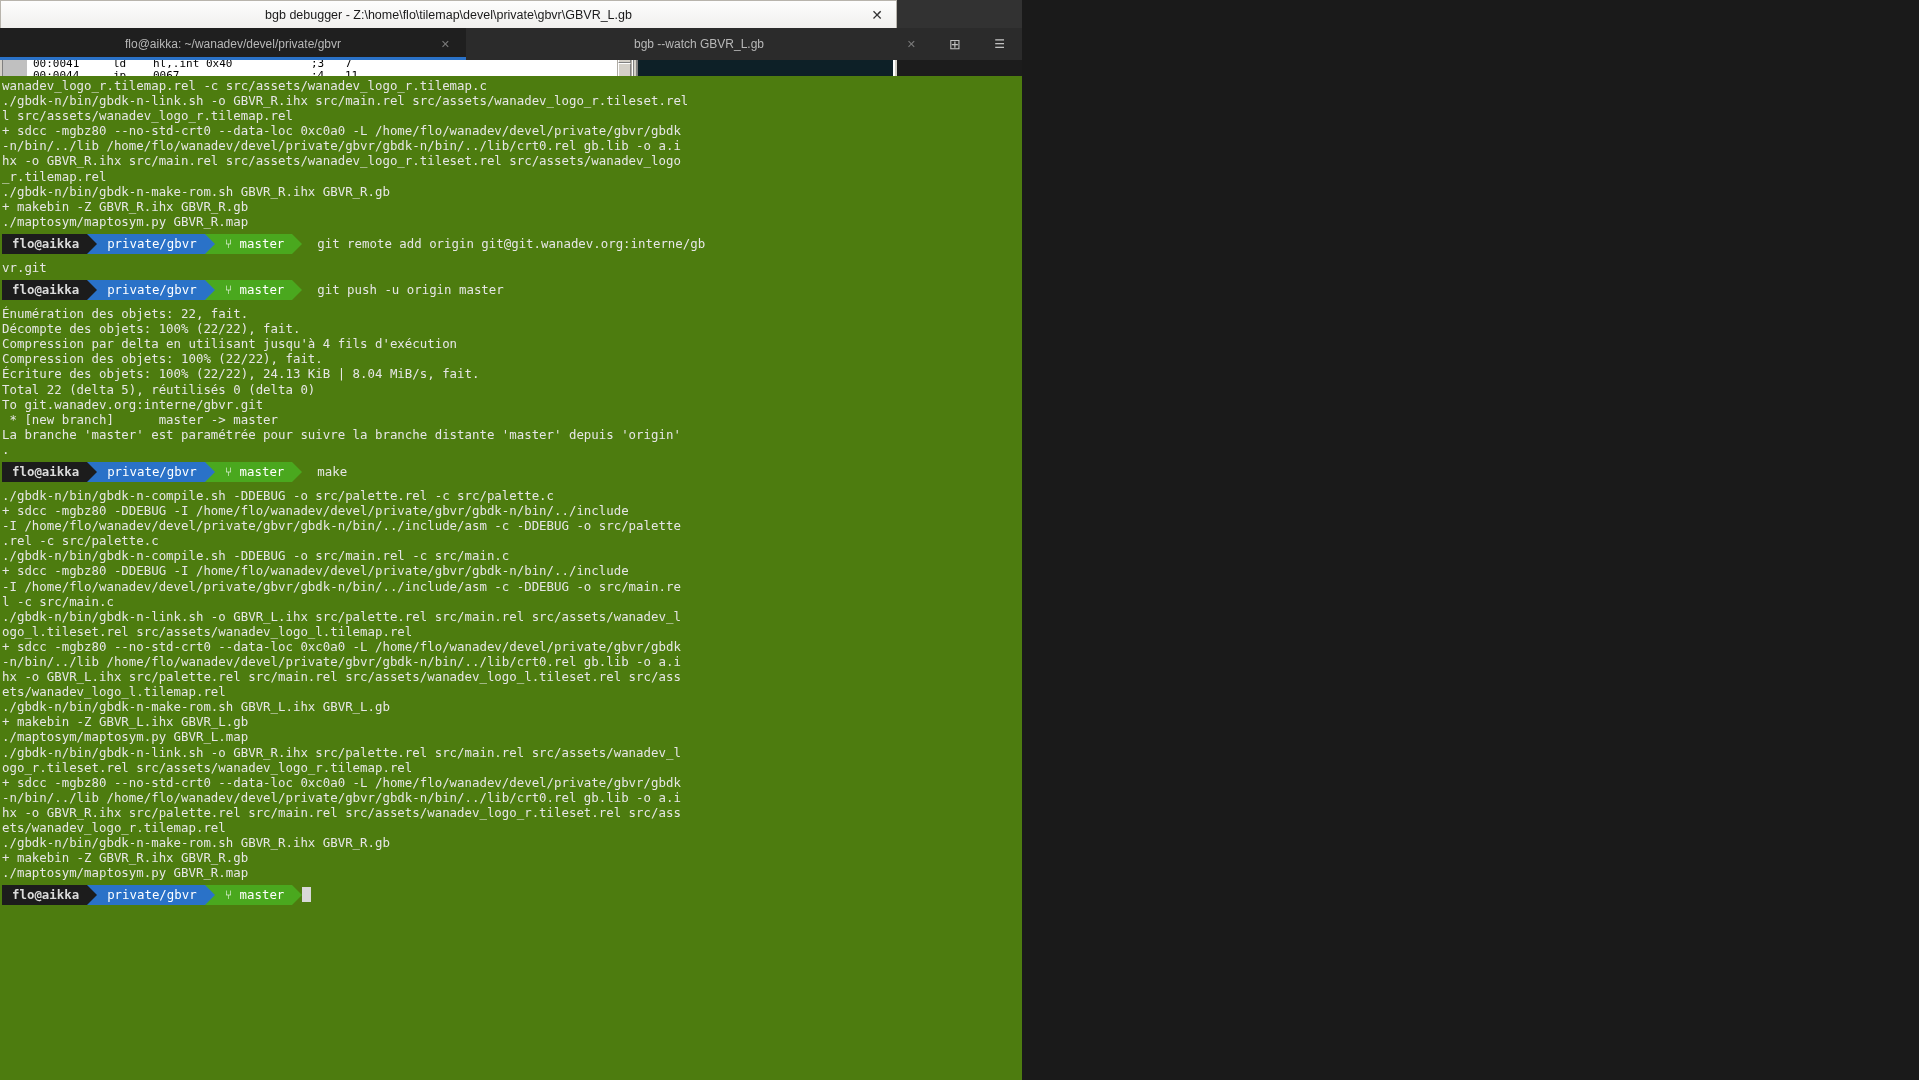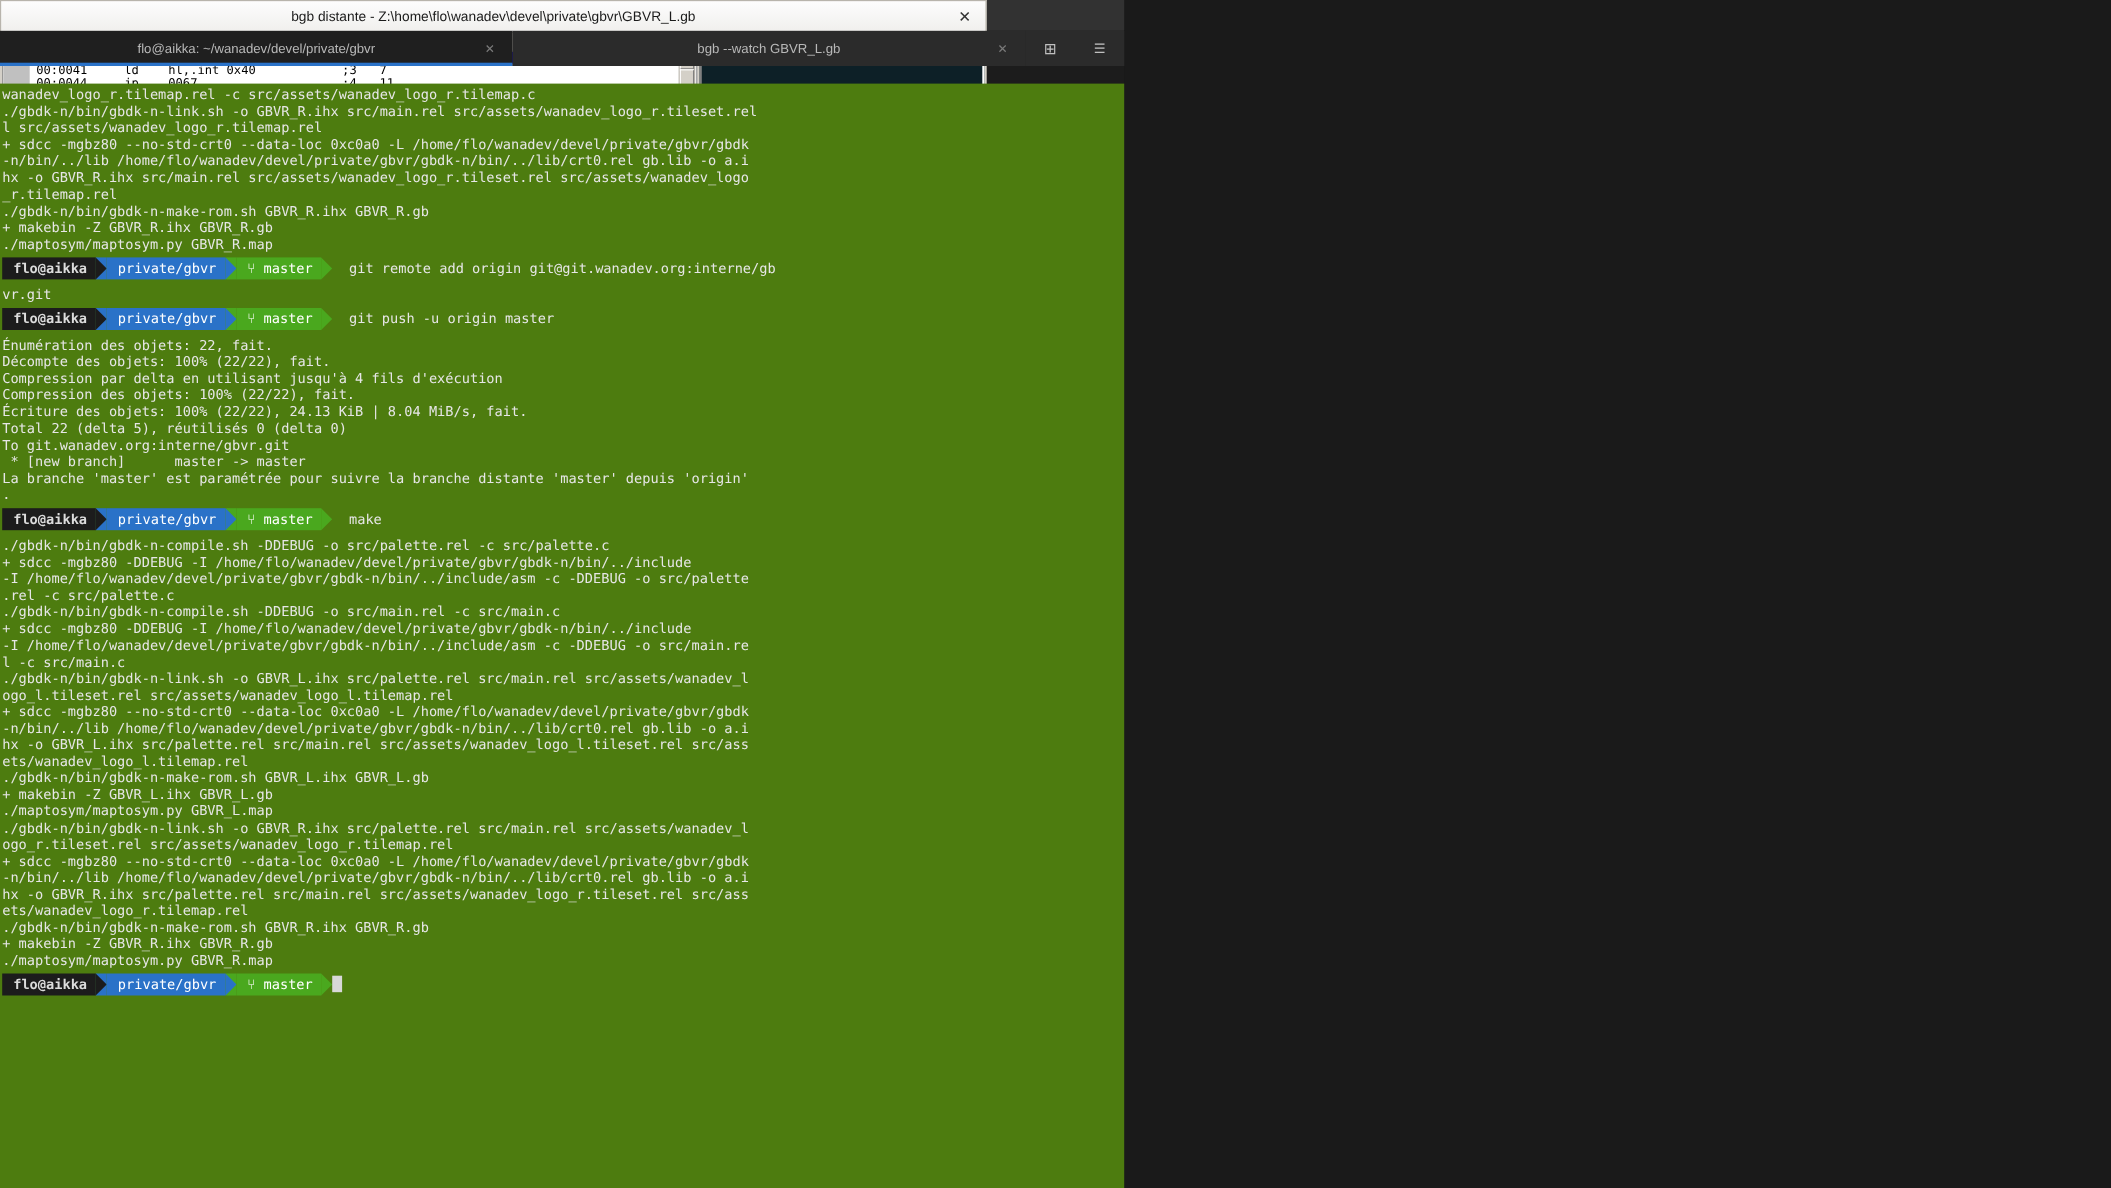--- a/index.html
+++ b/index.html
@@ -220,21 +220,21 @@
     border-top:10px solid transparent; border-bottom:10px solid transparent;
   }
   .cmd { color:#e6e6e6; }
   .cursorblk { display:inline-block; width:9px; height:15px; background:#d8d8d8; vertical-align:-3px;}
 </style>
 </head>
 <body>
 
 <div class="win" id="dbg">
   <div class="titlebar">
-    <span>bgb distante - Z:\home\flo\wanadev\devel\private\gbvr\GBVR_L.gb</span>
+    <span>bgb debugger - Z:\home\flo\tilemap\devel\private\gbvr\GBVR_L.gb</span>
     <span class="tb-close">✕</span>
   </div>
   <div class="menubar">
     <span>File</span>
     <span>Search</span>
     <span>Run</span>
     <span>Debug</span>
     <span>Window</span>
     <span>Execution profiler</span>
   </div>

